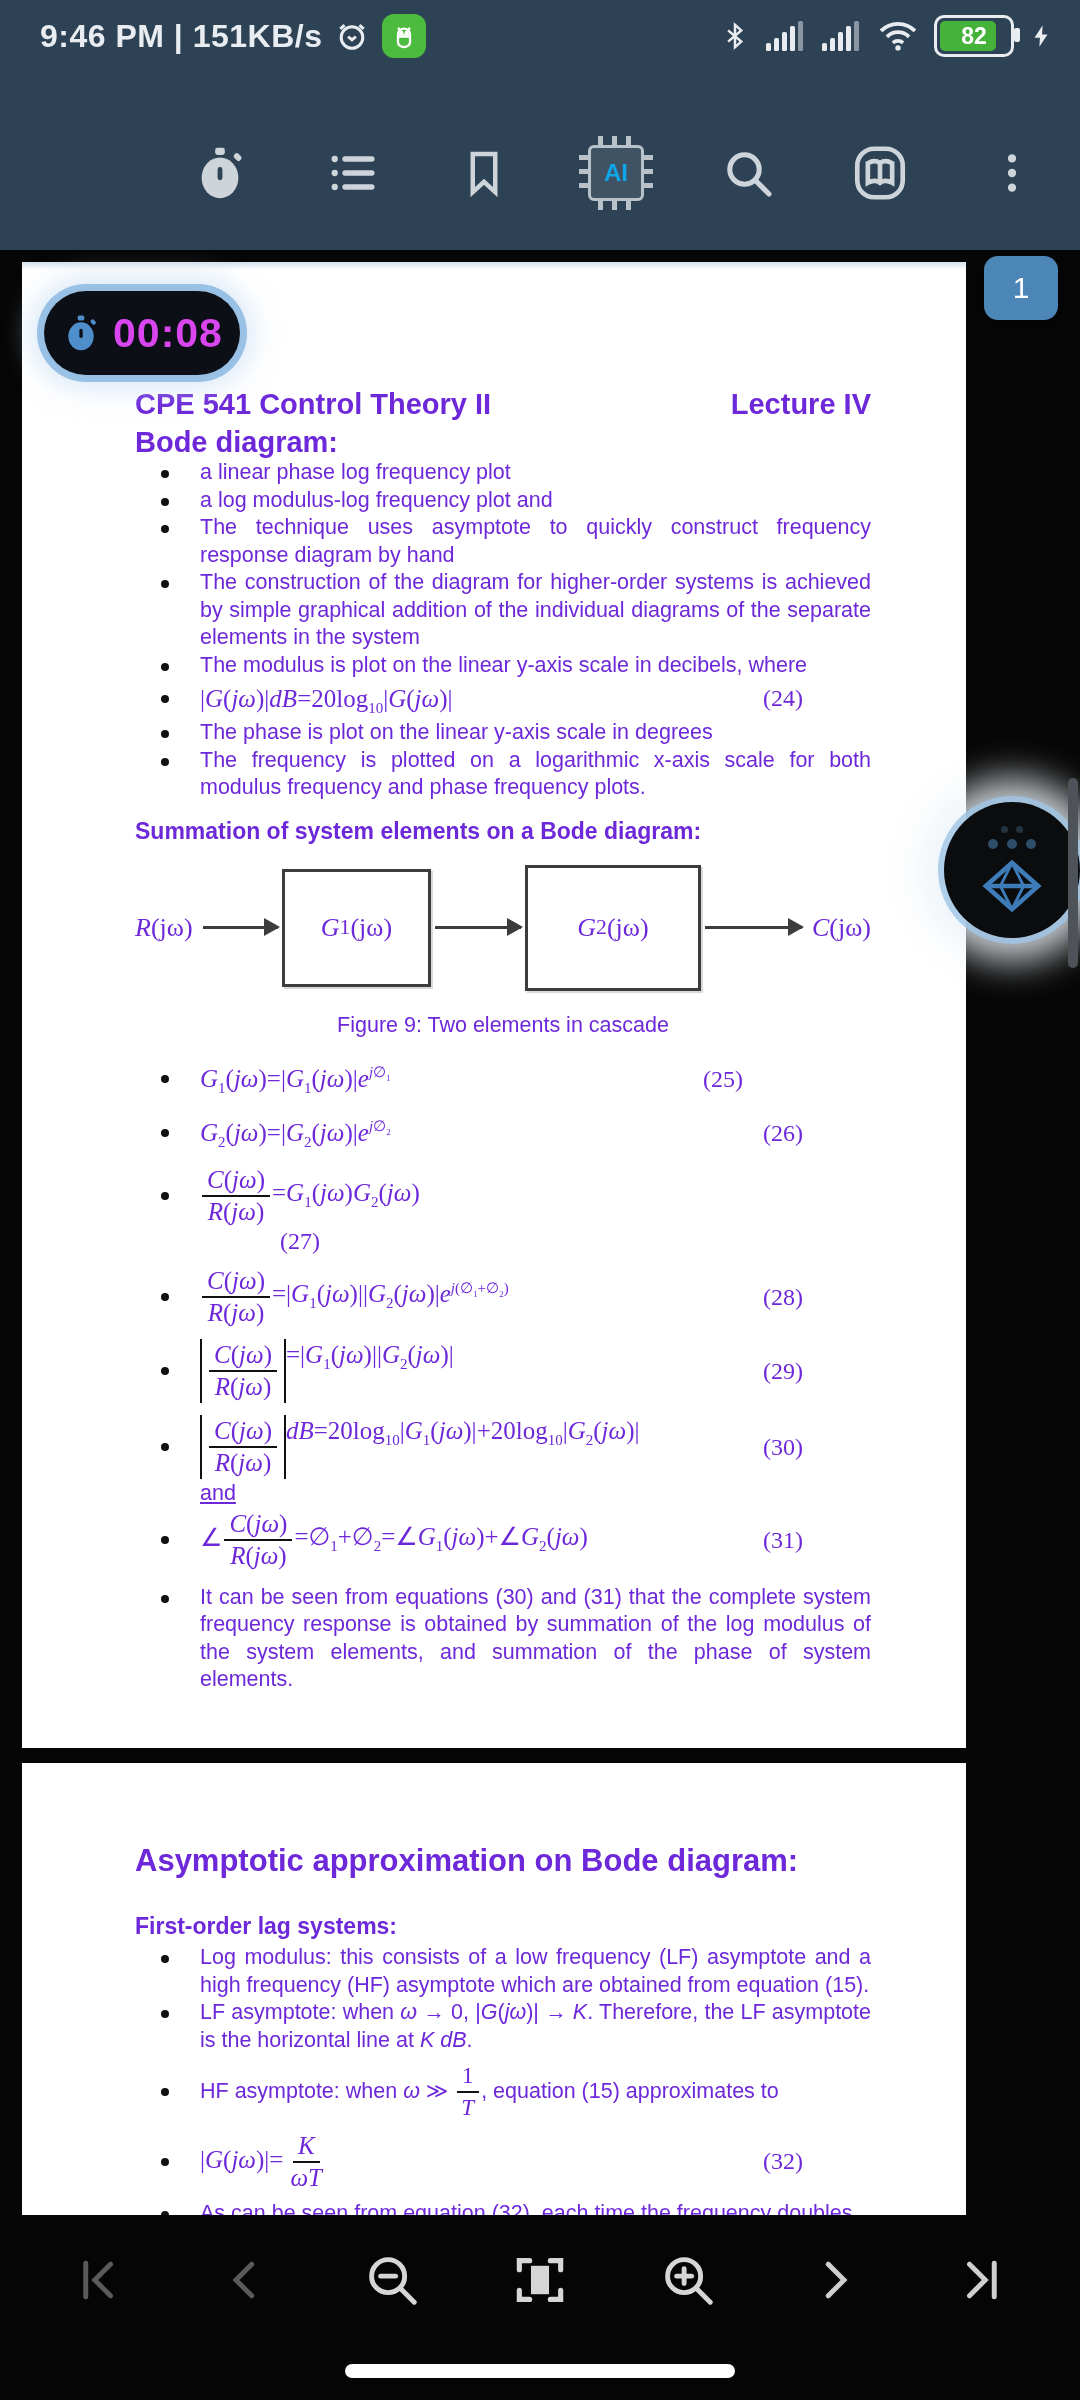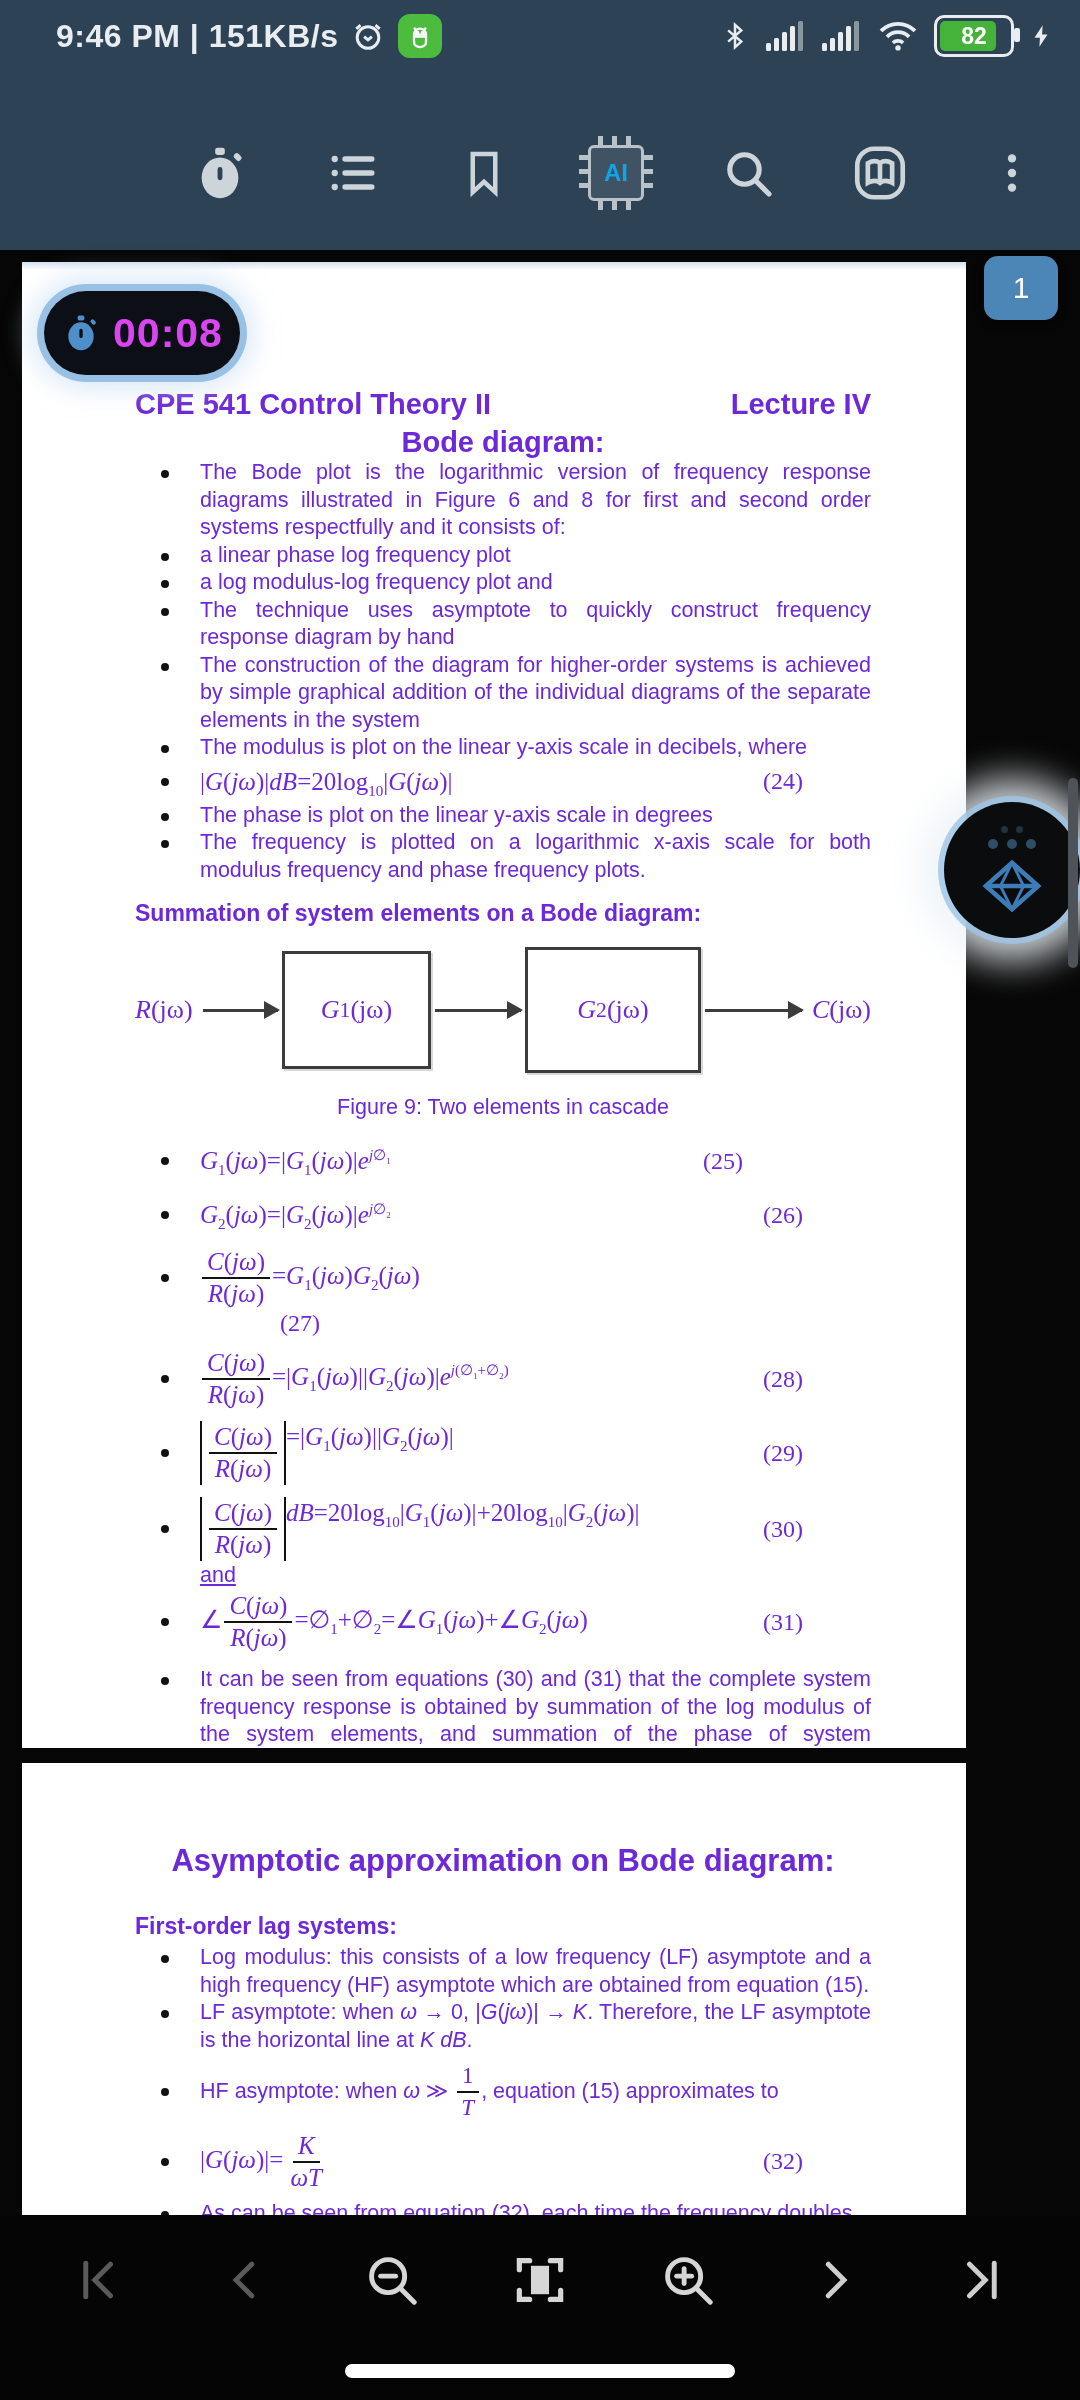--- a/index.html
+++ b/index.html
@@ -2,21 +2,21 @@
 <html><head>
 <meta charset="utf-8">
 <style>
   html,body{margin:0;padding:0;background:#000;}
   .screen{position:relative;width:1080px;height:2400px;background:#060606;overflow:hidden;
           font-family:"Liberation Sans",sans-serif;-webkit-font-smoothing:antialiased;}
 
   
   .header{position:absolute;top:0;left:0;width:1080px;height:250px;background:#2d4254;}
   .status-row{position:absolute;top:8px;left:0;width:1080px;height:56px;display:flex;
-              align-items:center;justify-content:space-between;padding:0 26px 0 56px;box-sizing:border-box;}
+              align-items:center;justify-content:space-between;padding:0 26px 0 40px;box-sizing:border-box;}
   .status-left{color:#e9edf1;font-size:32px;font-weight:600;letter-spacing:.5px;display:flex;align-items:center;gap:12px;}
   .status-icons{display:flex;align-items:center;gap:14px;justify-content:flex-end;}
   .sicon{display:flex;align-items:center;}
   .app-chip{width:44px;height:44px;border-radius:12px;background:#4cbb3e;display:flex;align-items:center;justify-content:center;}
   .batt{position:relative;width:74px;height:36px;border:3px solid #e9edf1;border-radius:10px;display:flex;align-items:center;justify-content:center;}
   .batt-fill{position:absolute;left:3px;top:3px;bottom:3px;width:56px;background:#45b33a;border-radius:5px;}
   .batt-txt{position:relative;color:#fff;font-size:23px;font-weight:700;z-index:1;}
   .batt-nub{position:absolute;right:-9px;top:10px;width:6px;height:14px;background:#e9edf1;border-radius:2px;}
 
   .toolbar-row{position:absolute;top:118px;left:0;width:1080px;height:110px;display:flex;
@@ -29,21 +29,21 @@
 
   
   .page{position:absolute;left:22px;width:944px;background:#fff;color:#6d28d9;}
   .page1{top:262px;height:1486px;overflow:hidden;}
   .page2{top:1763px;height:452px;overflow:hidden;}
   .page-sheen{height:8px;background:linear-gradient(#d3e1ee,#ffffff);}
   .p-inner{padding:0 95px 0 113px;}
 
   .title-row{display:flex;justify-content:space-between;margin-top:118px;}
   .doc-title,.doc-lecture{font-size:29px;font-weight:700;}
-  .doc-h1{font-size:29px;font-weight:700;margin-top:5px;text-align:center;}
+  .doc-h1{font-size:29px;font-weight:700;margin-top:5px;}
   .doc-h2{font-size:23px;font-weight:700;}
   .body-txt{font-size:21.5px;line-height:27.5px;}
 
   .blt{position:relative;padding-left:65px;text-align:justify;}
   .blt.nj{text-align:left;}
   .blt::before{content:"";position:absolute;left:26px;top:11px;width:8px;height:8px;border-radius:50%;background:#111;}
 
   
   .eq-row{position:relative;padding-left:65px;display:flex;align-items:center;}
   .eq-row::before{content:"";position:absolute;left:26px;top:50%;margin-top:-4px;width:8px;height:8px;border-radius:50%;background:#111;}
@@ -240,21 +240,20 @@
   <div class="page page1">
     <div class="page-sheen"></div>
     <div class="p-inner">
       <div class="title-row">
         <span class="doc-title">CPE 541 Control Theory II</span>
         <span class="doc-lecture">Lecture IV</span>
       </div>
       <div class="doc-h1">Bode diagram:</div>
 
       <div class="body-txt">
-        <div class="blt">The Bode plot is the logarithmic version of frequency response diagrams illustrated in Figure 6 and 8 for first and second order systems respectfully and it consists of:</div>
         <div class="blt nj">a linear phase log frequency plot</div>
         <div class="blt nj">a log modulus-log frequency plot and</div>
         <div class="blt">The technique uses asymptote to quickly construct frequency response diagram by hand</div>
         <div class="blt">The construction of the diagram for higher-order systems is achieved by simple graphical addition of the individual diagrams of the separate elements in the system</div>
         <div class="blt nj">The modulus is plot on the linear y-axis scale in decibels, where</div>
 
         <div class="eq-row" style="height:40px;">
           <span class="math">|<i>G</i>(<i>jω</i>)|<i>dB</i>=20log<sub>10</sub>|<i>G</i>(<i>jω</i>)|</span>
           <span class="eq-label">(24)</span>
         </div>

